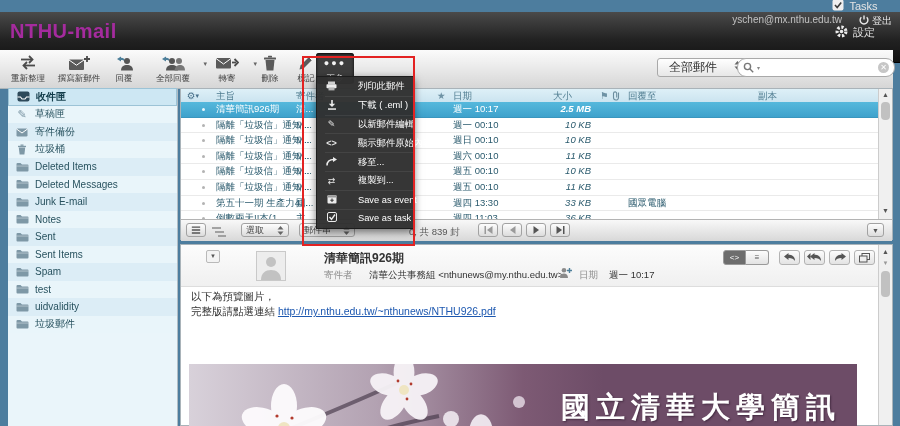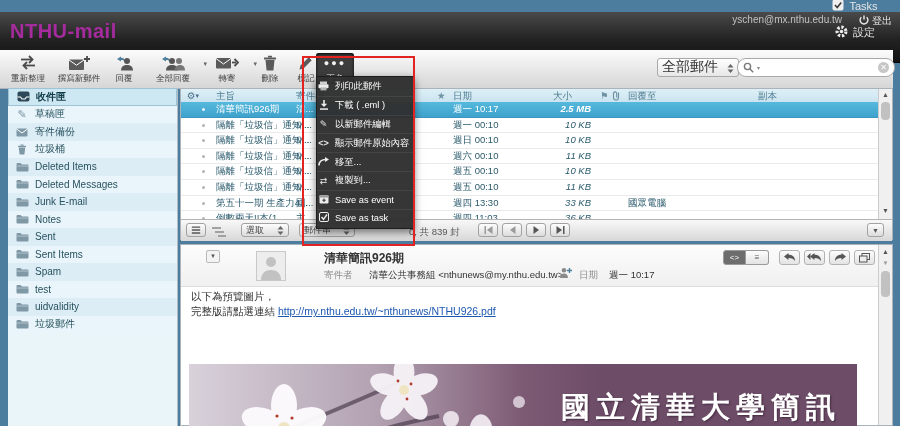--- a/index.html
+++ b/index.html
@@ -19,33 +19,33 @@
   #nav-caret{color:#9b9b9b;font-size:8px;padding:0 4px 2px 2px;}
 
   
   #toolbar{left:0;top:50px;width:893px;height:38px;background:linear-gradient(#fbfbfb,#d6d6d6);border-bottom:1px solid #adb5b9;}
   .tbtn{position:absolute;top:3px;height:31px;text-align:center;color:#3e3e3e;font-size:8.5px;cursor:pointer;}
   .tbtn .tic{display:flex;height:19px;align-items:center;justify-content:center;margin-bottom:1px;}
   .tbtn .tcaret{position:absolute;right:-7px;top:7px;font-size:7px;color:#666;}
   .tbtn.pressed{background:#3d3d3d;border-radius:3px;color:#f3f3f3;box-shadow:inset 0 1px 3px #000;}
   .dots{font-size:9px;letter-spacing:2px;font-weight:bold;}
   #filterbox{left:657px;top:8px;width:72px;height:17px;background:linear-gradient(#fff,#e7e7e7);
-     border:1px solid #a9a9a9;border-radius:3px;display:flex;align-items:flex-end;justify-content:space-between;
-     padding:0 4px;font-size:14px;color:#333;cursor:pointer;}
+     border:1px solid #a9a9a9;border-radius:3px;display:flex;align-items:flex-start;justify-content:space-between;
+     padding:0 11px;font-size:12px;color:#333;cursor:pointer;}
   #searchbox{left:737px;top:8px;width:146px;height:17px;background:#fff;border:1px solid #a9a9a9;border-radius:9px;
      display:flex;align-items:center;gap:3px;padding:0 5px;}
   #searchbox input{flex:1;border:0;outline:0;font-size:10px;min-width:10px;background:transparent;}
   #clearx{width:11px;height:11px;border-radius:50%;background:#c6c6c6;color:#fff;font-size:8px;line-height:11px;text-align:center;cursor:pointer;}
   .minicaret{font-size:6px;color:#888;}
 
   
   #moremenu{left:316px;top:76px;width:96px;background:rgba(47,47,47,.97);border:1px solid #1d1d1d;
      box-shadow:0 3px 8px rgba(0,0,0,.55);z-index:40;padding:1px 0;}
-  .mi{display:flex;align-items:center;gap:5px;height:17.8px;padding:0 3px 0 0;color:#fff;font-size:9.3px;
-      border-top:1px solid rgba(255,255,255,.07);white-space:nowrap;cursor:pointer;}
+  .mi{display:flex;align-items:center;gap:20px;height:17.8px;padding:0 3px 0 0;color:#fff;font-size:9.3px;
+      border-top:1px solid rgba(255,255,255,.07);white-space:nowrap;cursor:pointer;margin-left:8px;}
   .mi:first-child{border-top:none;}
   .mic{width:13px;flex:none;text-align:center;color:#e8e8e8;font-size:9px;line-height:10px;}
 
   
   #annot{left:302px;top:56px;width:109px;height:186px;border:2px solid #e32222;z-index:60;pointer-events:none;}
 
   
   #sidebar{left:8px;top:88px;width:170px;height:338px;background:#eaf5fa;border-right:1px solid #b2bdc4;box-sizing:border-box;}
   .folder{height:17.5px;display:flex;align-items:center;gap:6px;padding-left:7px;font-size:10px;color:#28525f;
      box-sizing:border-box;cursor:pointer;}

